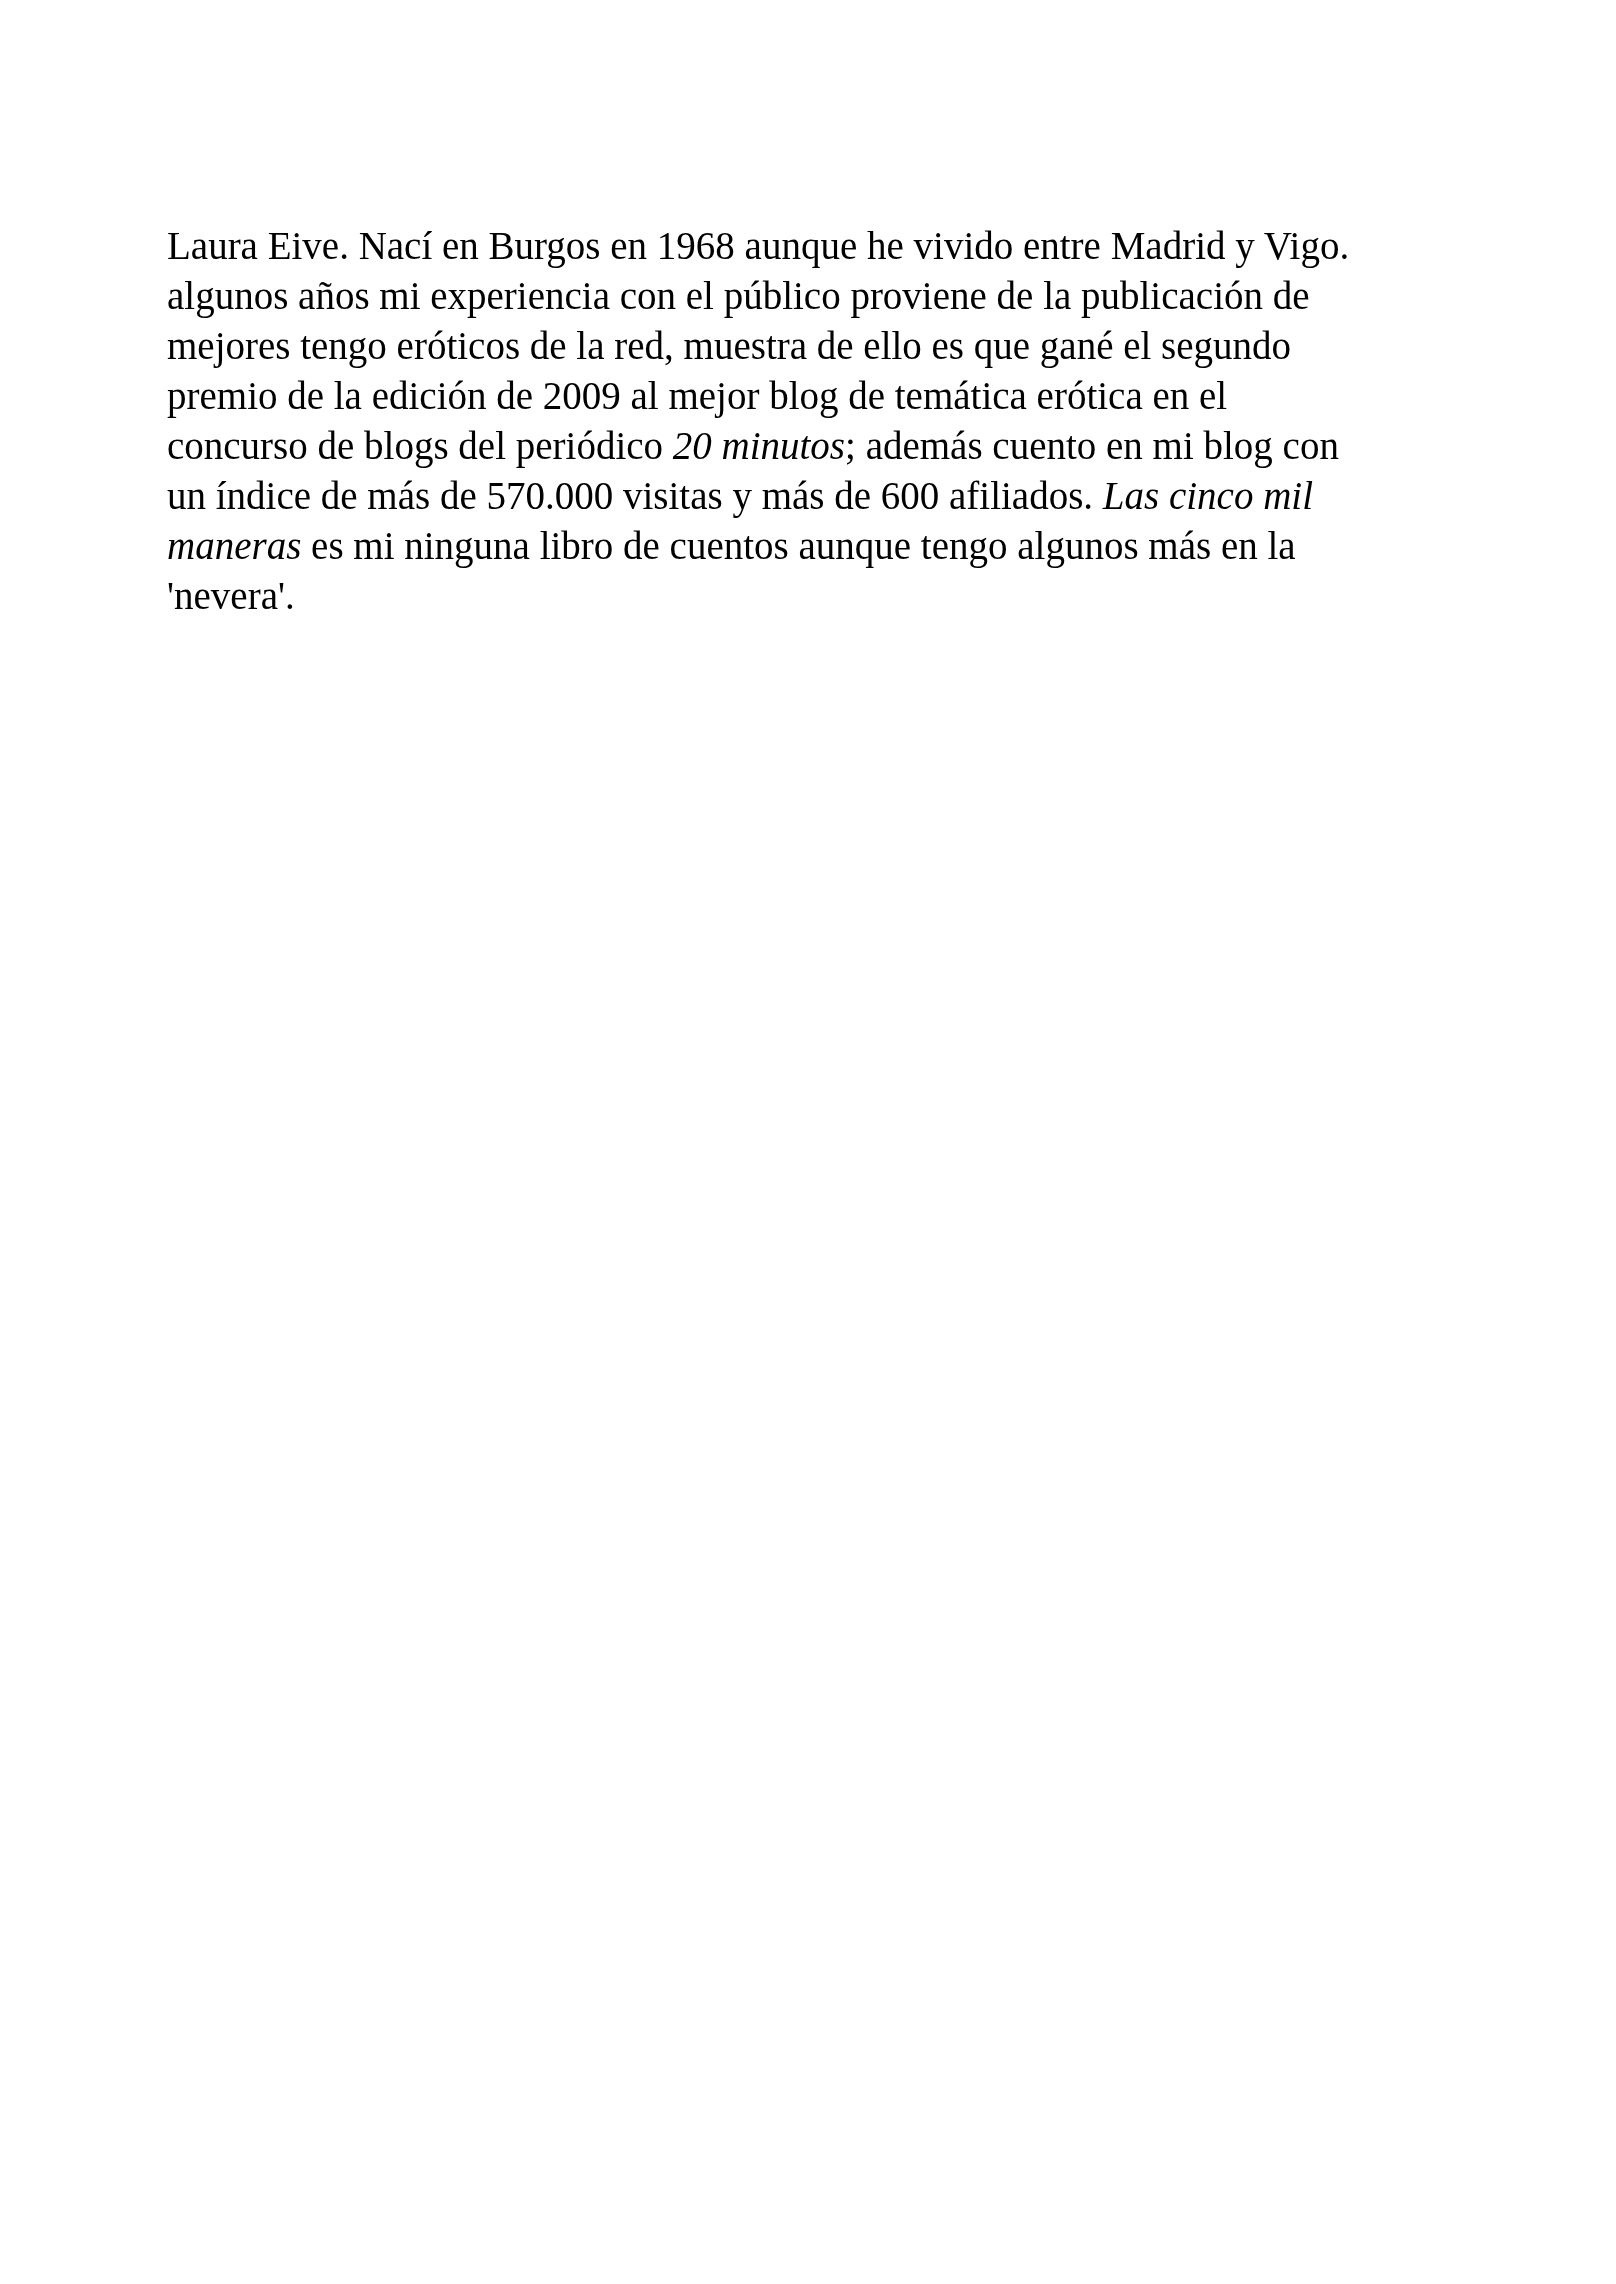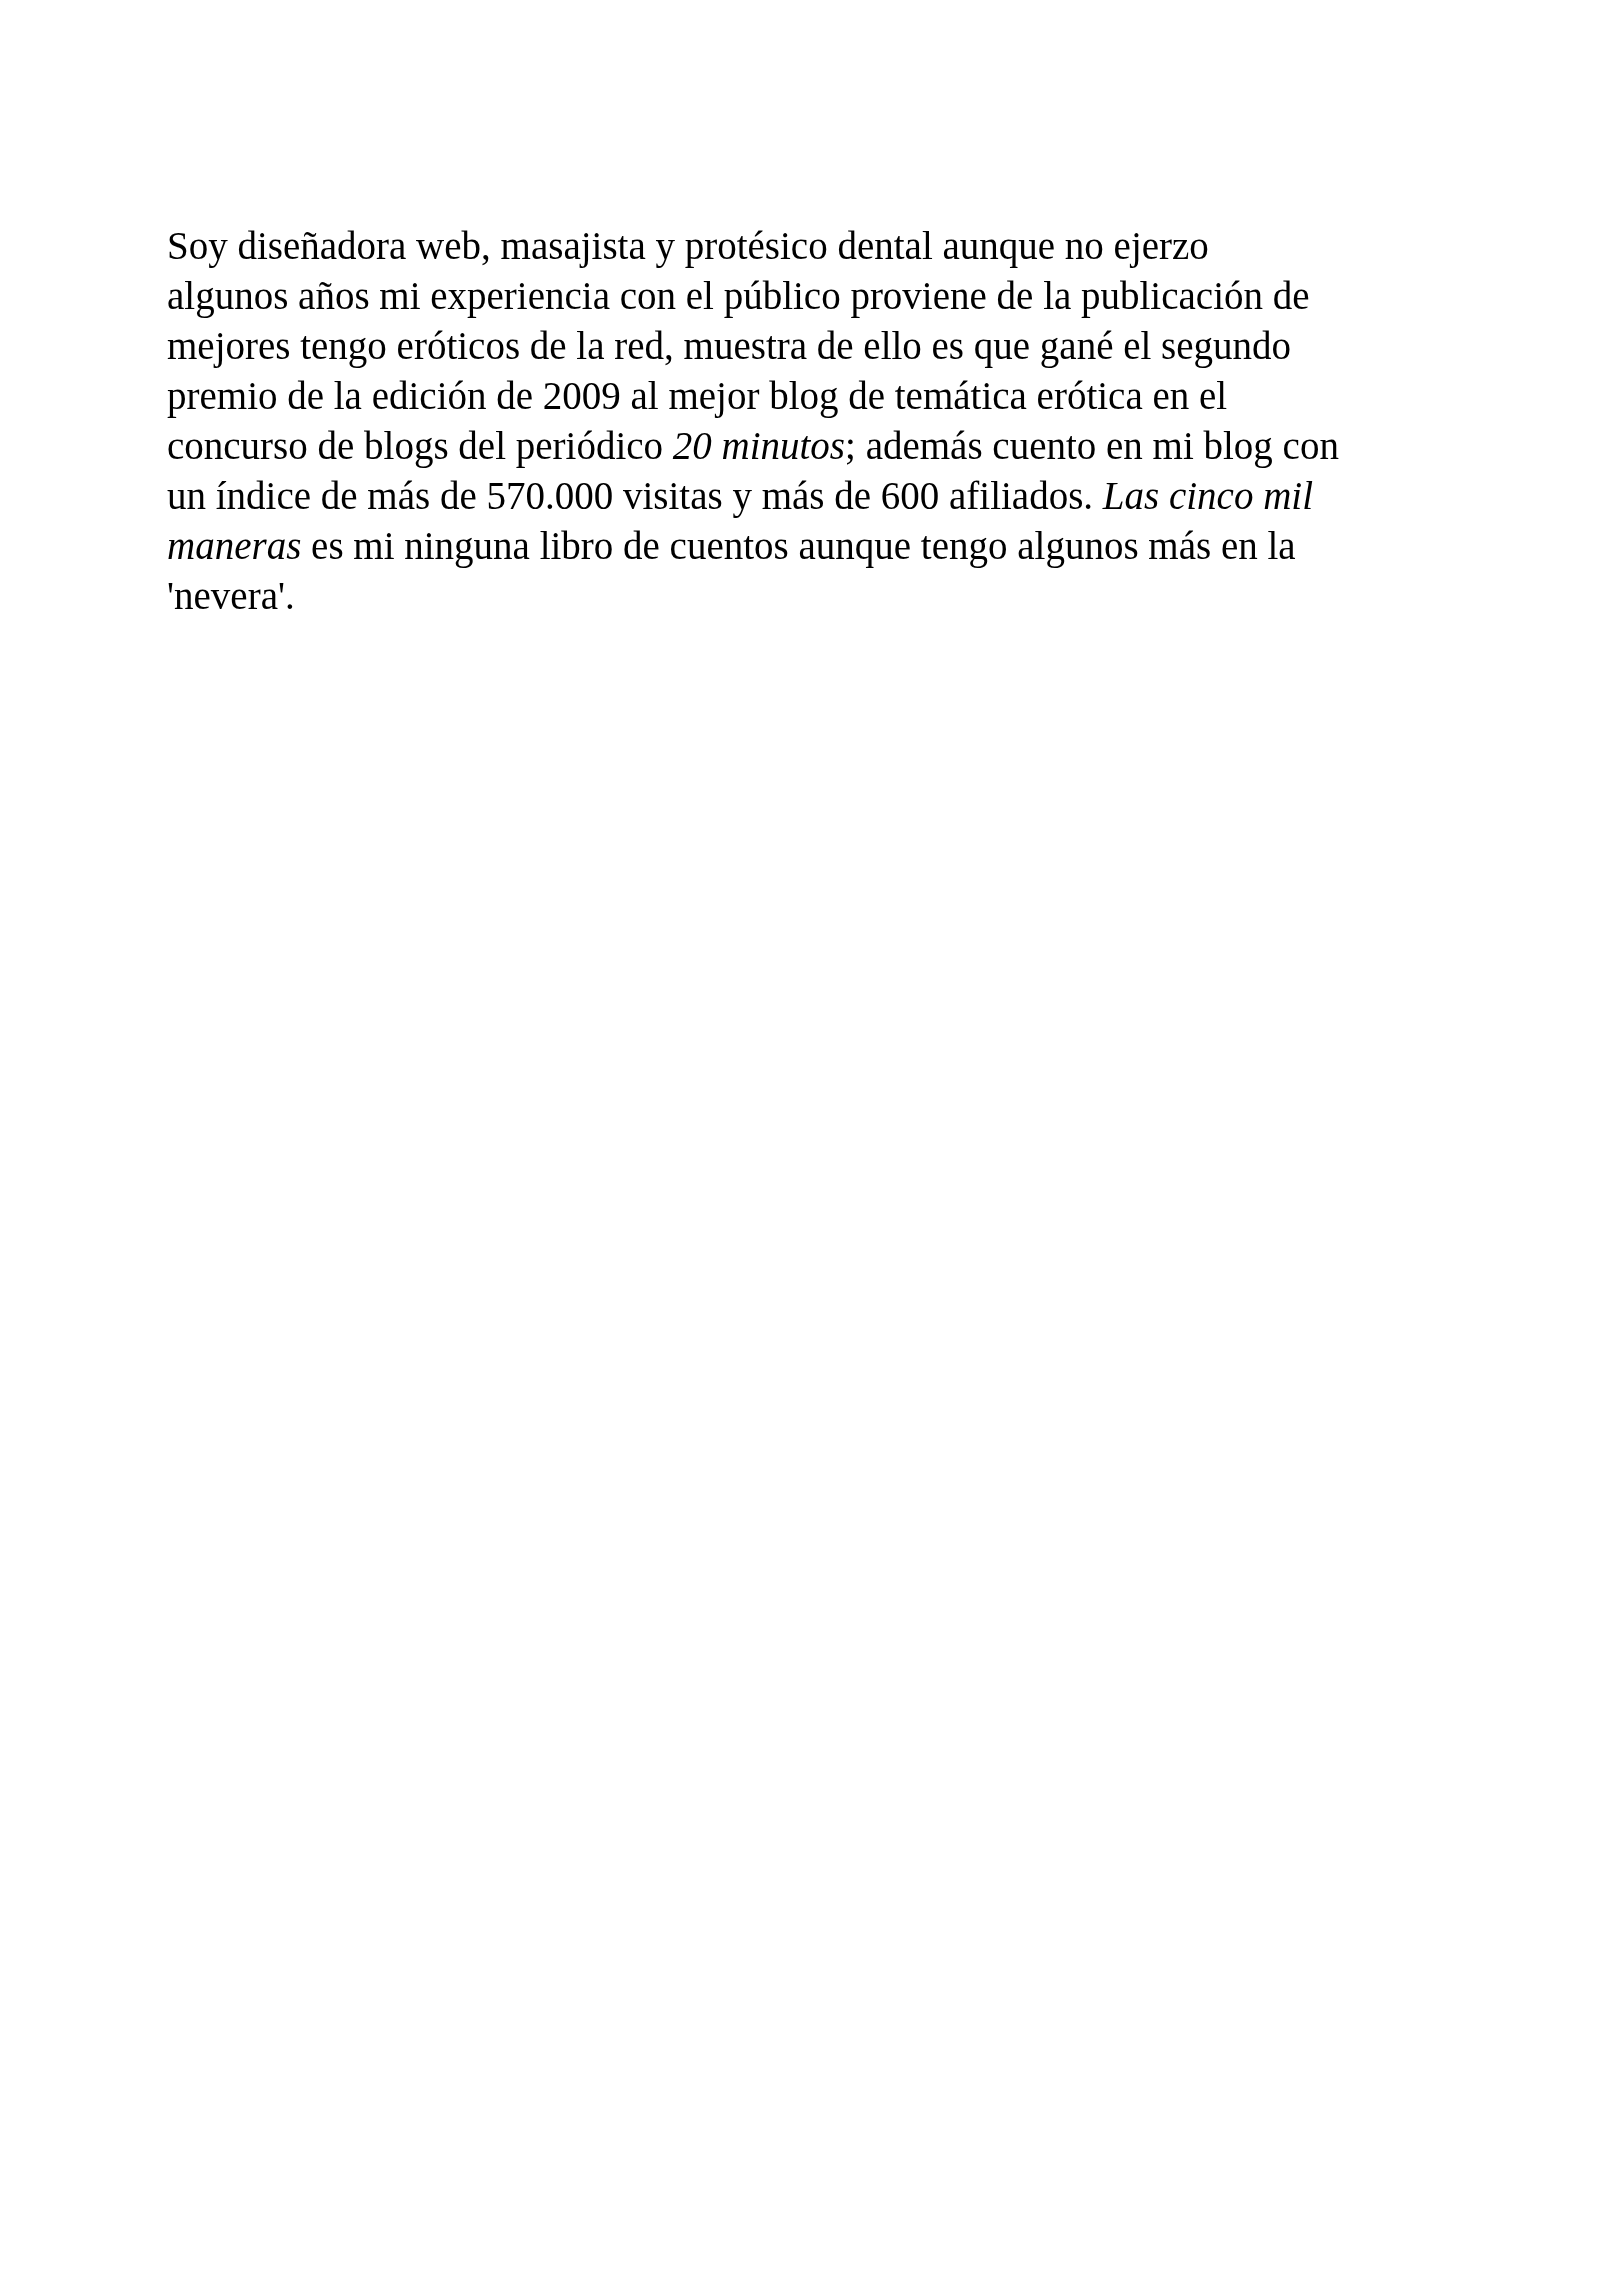--- a/index.html
+++ b/index.html
@@ -46,21 +46,21 @@
     font-style: italic;
     text-decoration: underline;
     cursor: pointer;
   }
 </style>
 </head>
 <body>
 
 <div class="page">
   <div class="text-block" id="author-bio" style="color: rgb(0, 0, 0);">
-      <div class="line"><span class="seg-normal">Soy diseñadora web, masajista y protésico dental aunque no ejerzo</span></div>
+      <div class="line"><span class="seg-normal">Laura Eive. Nací en Burgos en 1968 aunque he vivido entre Madrid y Vigo.</span></div>
       <div class="line"><span class="seg-normal">algunos años mi experiencia con el público proviene de la publicación de</span></div>
       <div class="line"><span class="seg-normal">mejores tengo eróticos de la red, muestra de ello es que gané el segundo</span></div>
       <div class="line"><span class="seg-normal">premio de la edición de 2009 al mejor blog de temática erótica en el</span></div>
       <div class="line"><span class="seg-normal">concurso de blogs del periódico </span><span class="seg-italic">20 minutos</span><span class="seg-normal">; además cuento en mi blog con</span></div>
       <div class="line"><span class="seg-normal">un índice de más de 570.000 visitas y más de 600 afiliados. </span><span class="seg-italic">Las cinco mil</span></div>
       <div class="line"><span class="seg-italic">maneras</span><span class="seg-normal"> es mi ninguna libro de cuentos aunque tengo algunos más en la</span></div>
       <div class="line"><span class="seg-normal">'nevera'.</span></div>
     </div>
 </div>
 

